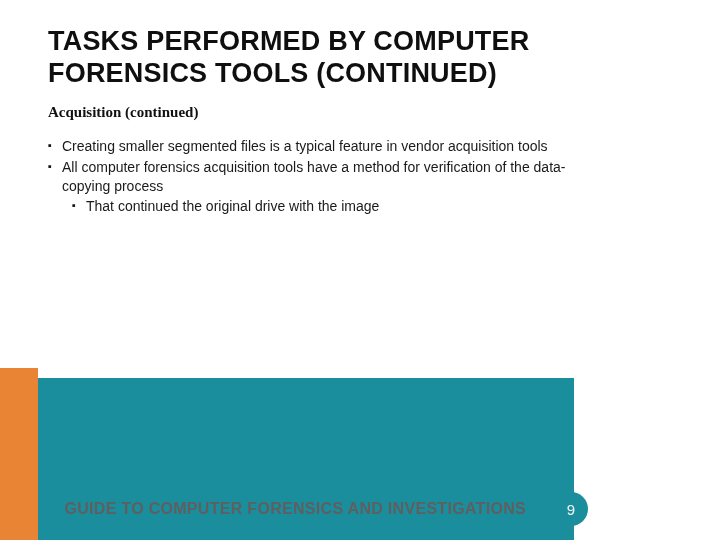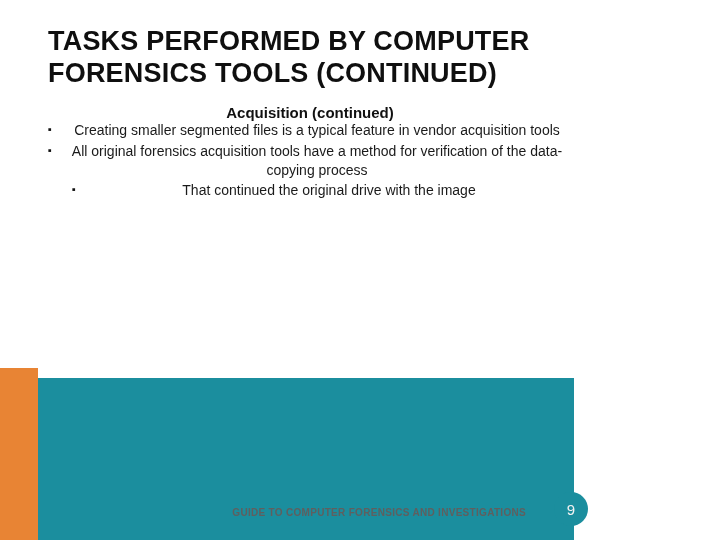--- a/index.html
+++ b/index.html
@@ -19,40 +19,38 @@
     font-family: "Arial Narrow", Arial, sans-serif;
     font-stretch: condensed;
     font-weight: 800;
     font-size: 27px;
     line-height: 1.18;
     letter-spacing: 0.2px;
     color: #0f0f0f;
     margin-bottom: 14px;
   }
   .subheading {
-    font-family: Liberation Sans, sans-serif;
+    font-family: Liberation Serif, serif;
     font-stretch: condensed;
     font-weight: 700;
     font-size: 15px;
     color: #111;
-    margin-bottom: 0;
-    text-align: center;
+    margin-bottom: 16px;
   }
   ul.bullets {
     list-style: none;
     font-family: Arial, Helvetica, sans-serif;
     font-size: 14px;
     line-height: 1.35;
     color: #1a1a1a;
   }
   ul.bullets > li {
     position: relative;
     padding-left: 14px;
     margin-bottom: 2px;
-    text-align: center;
   }
   ul.bullets > li::before {
     content: "\25AA";
     position: absolute;
     left: 0;
     top: 1px;
     font-size: 11px;
     color: #111;
   }
   ul.sub {
@@ -88,21 +86,21 @@
     height: 162px;
     background: #1b8e9e;
   }
   .footer-text {
     position: absolute;
     right: 94px;
     bottom: 22px;
     font-family: "Arial Narrow", Arial, sans-serif;
     font-stretch: condensed;
     font-weight: 700;
-    font-size: 10px;
+    font-size: 16px;
     letter-spacing: 0.3px;
     color: #5f5f5f;
   }
   .pagenum {
     position: absolute;
     right: 32px;
     bottom: 14px;
     width: 34px;
     height: 34px;
     border-radius: 50%;
@@ -122,21 +120,21 @@
 
   <h1 class="title">TASKS PERFORMED BY COMPUTER FORENSICS TOOLS (CONTINUED)</h1>
 
   <div class="subheading">Acquisition (continued)</div>
 
   <ul class="bullets">
     <li>
       <span>Creating smaller segmented files is a typical feature in vendor acquisition tools</span>
     </li>
     <li>
-      <span>All original forensics acquisition tools have a method for verification of the data-copying process</span>
+      <span>All computer forensics acquisition tools have a method for verification of the data-copying process</span>
       <ul class="sub">
         <li>
           <span>That continued the original drive with the image</span>
         </li>
       </ul>
     </li>
   </ul>
 
   <div class="orange-bar"></div>
   <div class="teal-bar"></div>

